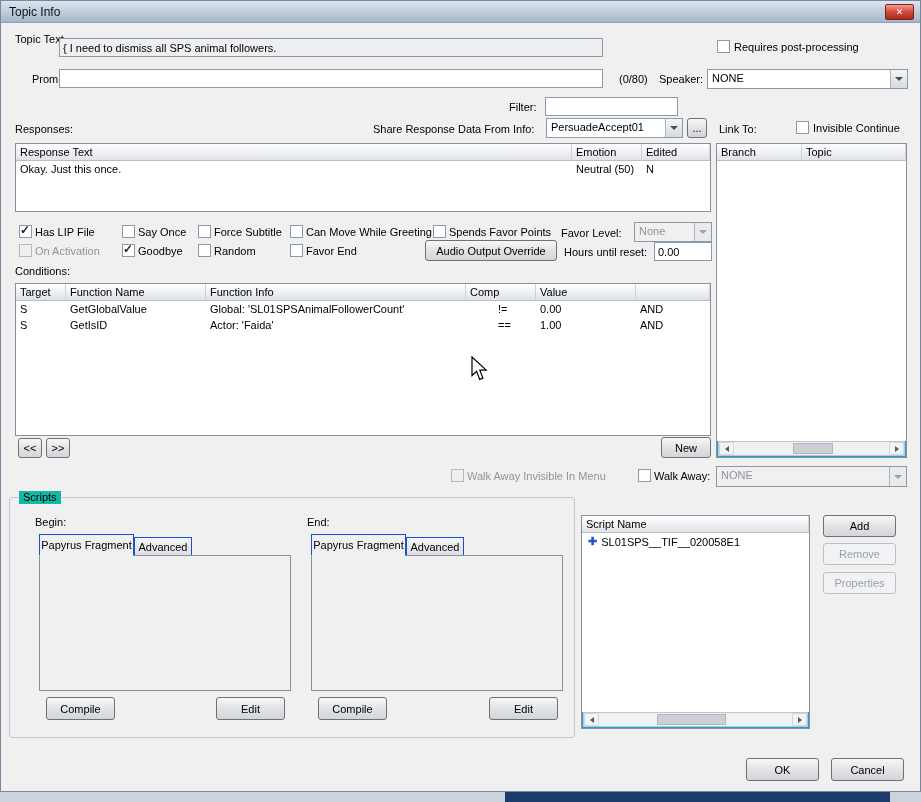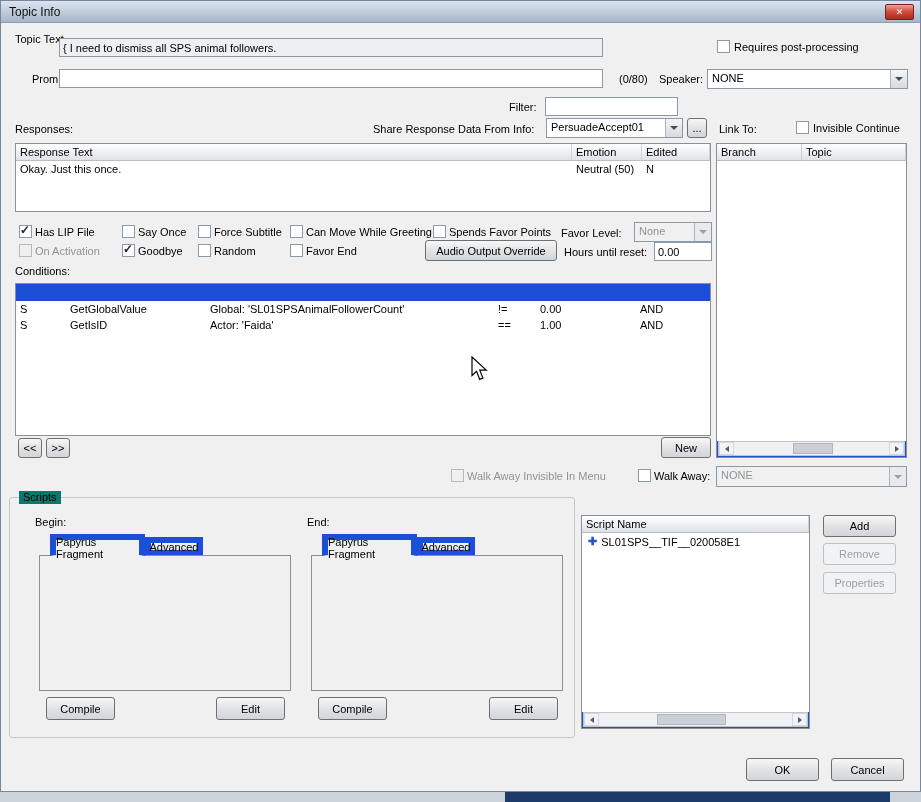--- a/index.html
+++ b/index.html
@@ -37,21 +37,21 @@
   .select.dis { background:#f0f0f0; }
   .select.dis .sel-text { color:#8f9499; }
   .select.dis .sel-btn { background:#e8eaec; }
   .select.dis .tri-d { border-top-color:#9aa1a8; }
 
   .btn { position:absolute; border:1px solid #707070; border-radius:3px;
          background:linear-gradient(to bottom,#f7f7f7,#e3e5e8 45%,#d2d5d9);
          display:flex; align-items:center; justify-content:center; font-size:11px; }
   .btn.dis { color:#9b9fa4; background:#f1f2f3; border-color:#bcc0c4; }
 
-  .panel { position:absolute; background:#1d4ed8; border:1px solid #8a9096; }
+  .panel { position:absolute; background:#0ea5e9; border:1px solid #8a9096; }
   .thead { display:flex; height:17px; }
   .th { background:linear-gradient(to bottom,#ffffff,#eceef1 60%,#dfe2e6);
         border-right:1px solid #cfd3d8; border-bottom:1px solid #b9bec4;
         padding:1px 4px; overflow:hidden; white-space:nowrap; line-height:14px; }
   .tbody { position:absolute; left:0; right:0; top:17px; bottom:0; background:#fff; }
   .trow { display:flex; height:16px; }
   .td { padding:1px 4px; overflow:hidden; white-space:nowrap; line-height:14px; }
   .ctr { text-align:left; }
 
   .c-target{width:50px}.c-fname{width:140px}.c-finfo{width:260px}.c-comp{width:70px}.c-value{width:100px}.c-and{flex:1}
@@ -61,24 +61,24 @@
   .hscroll { position:absolute; height:15px; background:#f0f1f2; border:1px solid #c2c6cb; display:flex; }
   .sb-btn { width:15px; background:#f2f3f4; border:1px solid #d4d7db; display:flex; align-items:center; justify-content:center; }
   .sb-track { flex:1; position:relative; }
   .sb-thumb { position:absolute; top:1px; bottom:1px; background:#ccd0d5; border:1px solid #b2b6bc; }
   .tri-l { width:0;height:0;border-top:3.5px solid transparent;border-bottom:3.5px solid transparent;border-right:4.5px solid #4e5a66; }
   .tri-r { width:0;height:0;border-top:3.5px solid transparent;border-bottom:3.5px solid transparent;border-left:4.5px solid #4e5a66; }
   .tri-u { width:0;height:0;border-left:3.5px solid transparent;border-right:3.5px solid transparent;border-bottom:4.5px solid #4e5a66; }
   .tri-dd{ width:0;height:0;border-left:3.5px solid transparent;border-right:3.5px solid transparent;border-top:4.5px solid #4e5a66; }
 
   .groupbox { position:absolute; border:1px solid #c3c9cf; border-radius:3px; }
-  .gb-label { position:absolute; background:#0f766e; padding:0 4px; line-height:13px; }
+  .gb-label { position:absolute; background:#14b8a6; padding:0 4px; line-height:13px; }
 
   .tab { position:absolute; display:flex; align-items:center; justify-content:center;
-         border:6px solid #1d4ed8; background:linear-gradient(to bottom,#f4f5f7,#dde0e4);margin-left:11px; }
+         border:1px solid #1d4ed8; background:linear-gradient(to bottom,#f4f5f7,#dde0e4); }
   .tab.sel { background:#f0f0f0; border-bottom:1px solid #f0f0f0; z-index:3; }
   .tabpage { position:absolute; border:1px solid #8a9096; background:#f0f0f0; z-index:1; }
 
   .codebox { position:absolute; background:#fff; border:1px solid #8a9096; }
   .code-text { position:absolute; left:3px; top:2px; right:17px; white-space:nowrap; overflow:hidden; line-height:14px; }
   .vscroll { position:absolute; top:0; right:0; bottom:0; width:15px; background:#f2f3f4; border-left:1px solid #d8dadd;
              display:flex; flex-direction:column; }
   .vs-btn { height:14px; background:#f2f3f4; border:1px solid #d4d7db; display:flex; align-items:center; justify-content:center; }
   .vs-track { flex:1; position:relative; }
   .vs-thumb { position:absolute; left:1px; right:1px; top:2px; height:32px; background:#ccd0d5; border:1px solid #b2b6bc; }
@@ -194,20 +194,28 @@
   <span class="cb" style="left:197px;top:243px;"></span>
   <span class="lbl" style="left:213px;top:243px;text-align:center;">Random</span>
   <span class="cb" style="left:289px;top:243px;"></span>
   <span class="lbl" style="left:305px;top:243px;">Favor End</span>
   <div class="btn" style="left:424px;top:239px;width:132px;height:21px;">Audio Output Override</div>
   <span class="lbl" style="left:563px;top:244px;">Hours until reset:</span>
   <input class="tb" style="left: 653px; top: 241px; width: 58px; height: 19px;" value="0.00">
 
   <div class="lbl" style="left:14px;top:263px;">Conditions:</div>
   <div class="panel" style="left:14px;top:282px;width:696px;height:153px;">
+    <div class="thead">
+      <div class="th c-target">Target</div>
+      <div class="th c-fname">Function Name</div>
+      <div class="th c-finfo">Function Info</div>
+      <div class="th c-comp">Comp</div>
+      <div class="th c-value">Value</div>
+      <div class="th c-and"></div>
+    </div>
     <div class="tbody">
       <div class="trow">
         <div class="td c-target">S</div>
         <div class="td c-fname">GetGlobalValue</div>
         <div class="td c-finfo">Global: 'SL01SPSAnimalFollowerCount'</div>
         <div class="td c-comp" style="padding-left:32px;">!=</div>
         <div class="td c-value">0.00</div>
         <div class="td c-and">AND</div>
       </div>
       <div class="trow">

